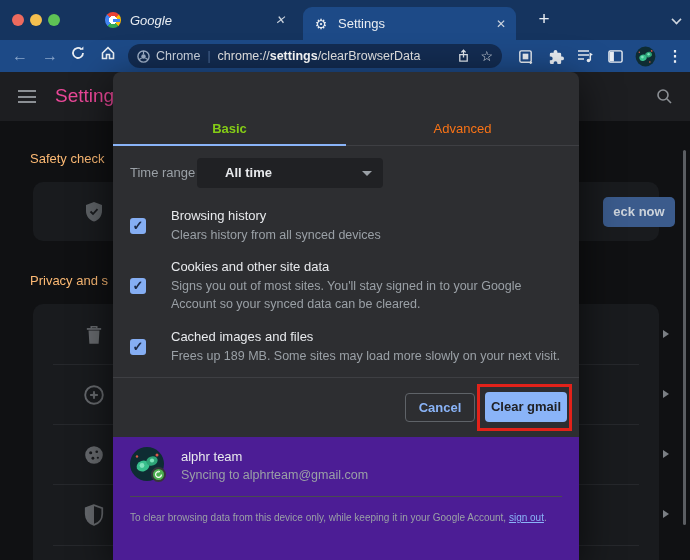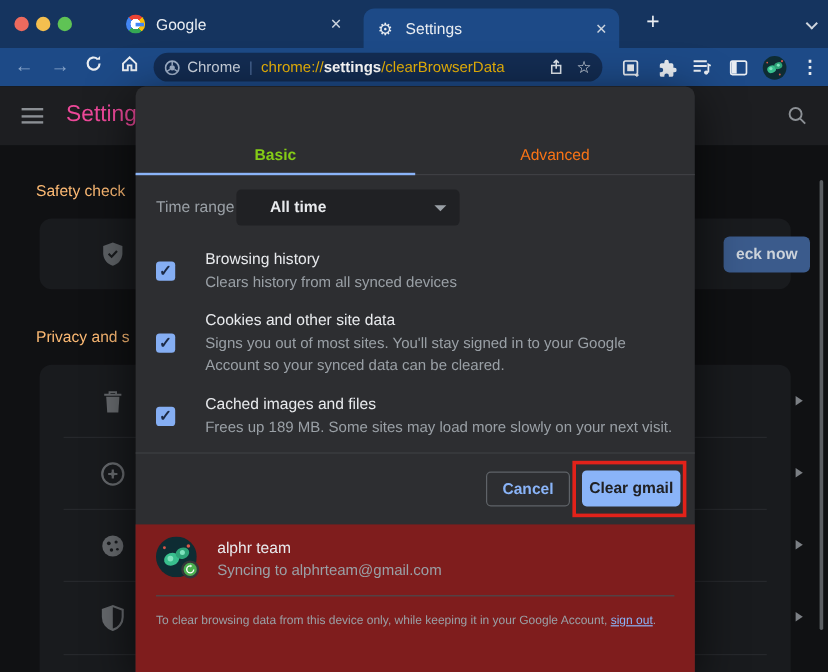--- a/index.html
+++ b/index.html
@@ -7,39 +7,39 @@
   body { position:relative; font-family:"Liberation Sans", sans-serif; background:#101113; }
 
   
   .tabbar { position:absolute; left:0; top:0; width:690px; height:40px; background:#15345f; }
   .traffic { position:absolute; top:14px; width:12px; height:12px; border-radius:50%; }
   .t-red { left:12px; background:#ed6a5e; }
   .t-yellow { left:30px; background:#f4bf4f; }
   .t-green { left:48px; background:#5fc355; }
 
   .tab { position:absolute; display:flex; align-items:center; color:#e9edf2; font-size:13px; }
-  .tab-inactive { left:95px; top:0; width:200px; height:40px; padding:4px 10px; }
+  .tab-inactive { left:95px; top:0; width:200px; height:40px; padding:4px 10px;font-style:italic; }
   .tab-active { left:303px; top:7px; width:213px; height:33px; background:#1d4a87; border-radius:9px 9px 0 0; padding:0 10px; }
   .tab .favicon { width:16px; height:16px; margin-right:9px; flex:0 0 auto; }
   .tab .close { margin-left:auto; color:#ccd4de; font-size:12px; cursor:default; }
   .google-fav { position:relative; border-radius:50%;
     background: radial-gradient(circle at center, #ffffff 0 4.2px, rgba(0,0,0,0) 4.3px),
       conic-gradient(from -45deg, #ea4335 0 90deg, #fbbc05 90deg 185deg, #34a853 185deg 270deg, #4285f4 270deg 360deg); }
   .google-fav::after { content:""; position:absolute; right:1px; top:6.5px; width:7px; height:3.5px; background:#4285f4; }
   .gear-fav { color:#e9edf2; font-size:14px; line-height:16px; text-align:center; }
   .newtab { position:absolute; left:532px; top:8px; width:24px; height:24px; color:#e9edf2; font-size:19px; line-height:22px; text-align:center; }
   .tab-overflow { position:absolute; right:10px; top:15px; width:9px; height:9px; }
   .tab-overflow::before { content:""; position:absolute; left:1px; top:0; width:7px; height:7px; border-right:2px solid #cfd6df; border-bottom:2px solid #cfd6df; transform:rotate(45deg) scale(.8); }
 
   .toolbar { position:absolute; left:0; top:40px; width:690px; height:32px; background:#1d4a87; }
   .nav-btn { position:absolute; top:5px; width:24px; height:22px; text-align:center; font-size:16px; line-height:22px; }
   .dim { color:#8aa6ca; }
   .omnibox { position:absolute; left:128px; top:4px; width:374px; height:24px; background:#132c52; border-radius:12px; display:flex; align-items:center; padding:0 9px; font-size:12.5px; white-space:nowrap; }
   .omni-sep { color:#4e6d9a; margin:0 7px; font-size:12px; }
-  .omni-gray { color:#eab308; }
+  .omni-gray { color:#e5e5e5; }
   .omni-white { color:#ffffff; font-weight:bold; }
   .omni-name { color:#cdd5e0; margin-left:6px; }
   .omni-right { margin-left:auto; display:flex; align-items:center; gap:10px; }
   .tool-icons { position:absolute; right:0; top:0; height:32px; display:flex; align-items:center; }
   .tool-ic { width:30px; height:32px; display:flex; align-items:center; justify-content:center; }
   .kebab { color:#e9edf2; font-size:15px; font-weight:bold; }
 
   
   .page { position:absolute; left:0; top:72px; width:690px; height:488px; background:#101113; }
   .page-header { position:absolute; left:0; top:0; width:690px; height:49px; background:#1d1e21; }
@@ -74,21 +74,21 @@
   .cb-row { position:absolute; left:17px; width:432px; }
   .checkbox { position:absolute; left:0; width:16px; height:16px; background:#85aef3; border-radius:3px; color:#1c2a45; font-size:13px; font-weight:bold; line-height:16px; text-align:center; }
   .cb-title { position:absolute; left:41px; top:0; font-size:13px; color:#e8eaed; }
   .cb-desc { position:absolute; left:41px; top:18px; width:390px; font-size:12.5px; line-height:18px; color:#9aa0a6; }
 
   .btn-divider { position:absolute; left:0; top:305px; width:466px; height:1px; background:#3e3f43; }
   .btn-cancel { position:absolute; left:292px; top:321px; width:70px; height:29px; border:1px solid #5f6368; border-radius:4px; color:#8ab4f8; font-size:13px; font-weight:bold; text-align:center; line-height:27px; background:transparent; }
   .red-box { position:absolute; left:364px; top:312px; width:95px; height:47px; border:3px solid #e2221a; padding:5px; }
   .btn-confirm { width:82px; height:30px; background:#8ab4f8; border-radius:4px; color:#202124; font-size:13px; font-weight:bold; text-align:center; line-height:30px; }
 
-  .dlg-footer { position:absolute; left:0; top:365px; width:466px; height:123px; background:#7f1d1d; }
+  .dlg-footer { position:absolute; left:0; top:365px; width:466px; height:123px; background:#4c1d95; }
   .avatar { position:absolute; left:17px; top:10px; width:34px; height:34px; }
   .sync-badge { position:absolute; left:21px; top:20px; width:15px; height:15px; border-radius:50%; background:#4caf50; border:2px solid #353639; display:flex; align-items:center; justify-content:center; }
   .acct-name { position:absolute; left:68px; top:12px; font-size:13px; color:#e8eaed; }
   .acct-status { position:absolute; left:68px; top:31px; font-size:12.5px; color:#9aa0a6; }
   .footer-divider { position:absolute; left:17px; right:17px; top:59px; height:1px; background:#4a4b4f; }
   .footer-text { position:absolute; left:17px; top:72px; width:420px; font-size:10px; line-height:18px; color:#9aa0a6; }
   .footer-text a { color:#8ab4f8; text-decoration:underline; }
 </style>
 </head>
 <body>

